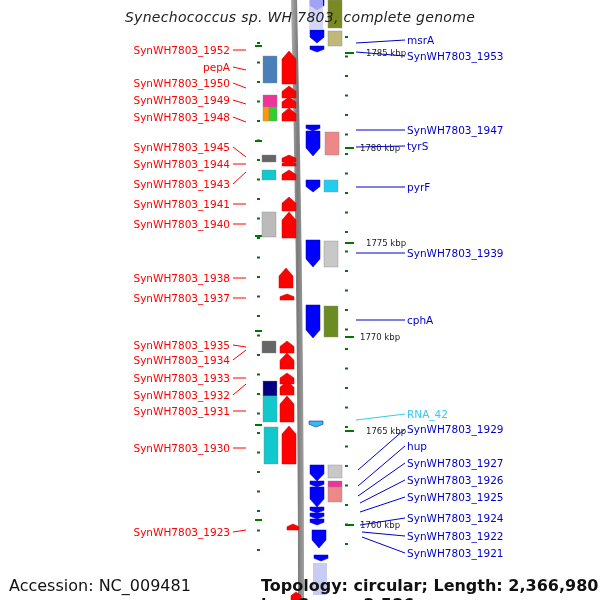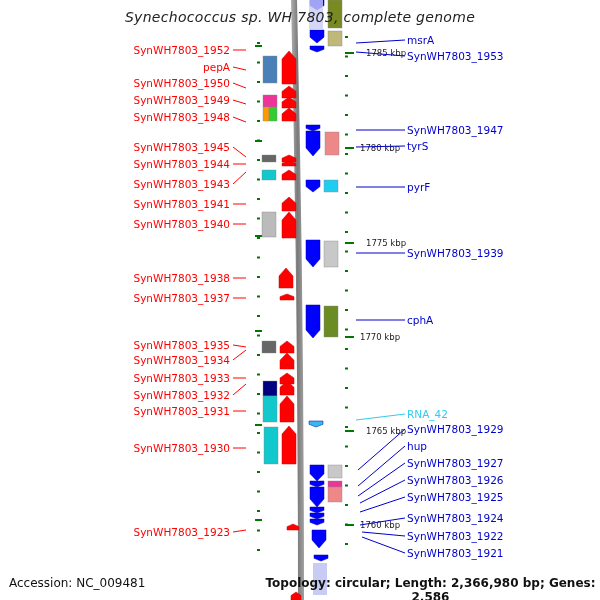--- a/index.html
+++ b/index.html
@@ -1,19 +1,19 @@
 <!DOCTYPE html>
 <html><head>
 <meta charset="utf-8">
 <style>
   html, body { margin:0; padding:0; background:#fff; }
   body { width:600px; height:600px; position:relative; overflow:hidden; font-family:"DejaVu Sans", sans-serif; }
   #map { position:absolute; left:0; top:0; width:600px; height:600px; }
   .title { position:absolute; top:9px; left:0; width:600px; text-align:center; font-style:italic; font-size:14px; color:#222; letter-spacing:0.3px; }
-  .footer { position:absolute; top:576px; font-size:12px; color:#111;text-align:center; }
+  .footer { position:absolute; top:576px; font-size:16px; color:#111; }
   .lbl { font-family:"DejaVu Sans", sans-serif; font-size:10.5px; }
   .tick { font-family:"DejaVu Sans", sans-serif; font-size:8.5px; fill:#222; }
 </style>
 </head>
 <body>
 
 <svg id="map" width="600" height="600" viewBox="0 0 600 600" xmlns="http://www.w3.org/2000/svg">
   <defs>
     <linearGradient id="gBack" x1="0" x2="1" y1="0" y2="0">
       <stop offset="0" stop-color="#b0b0b0"></stop>

